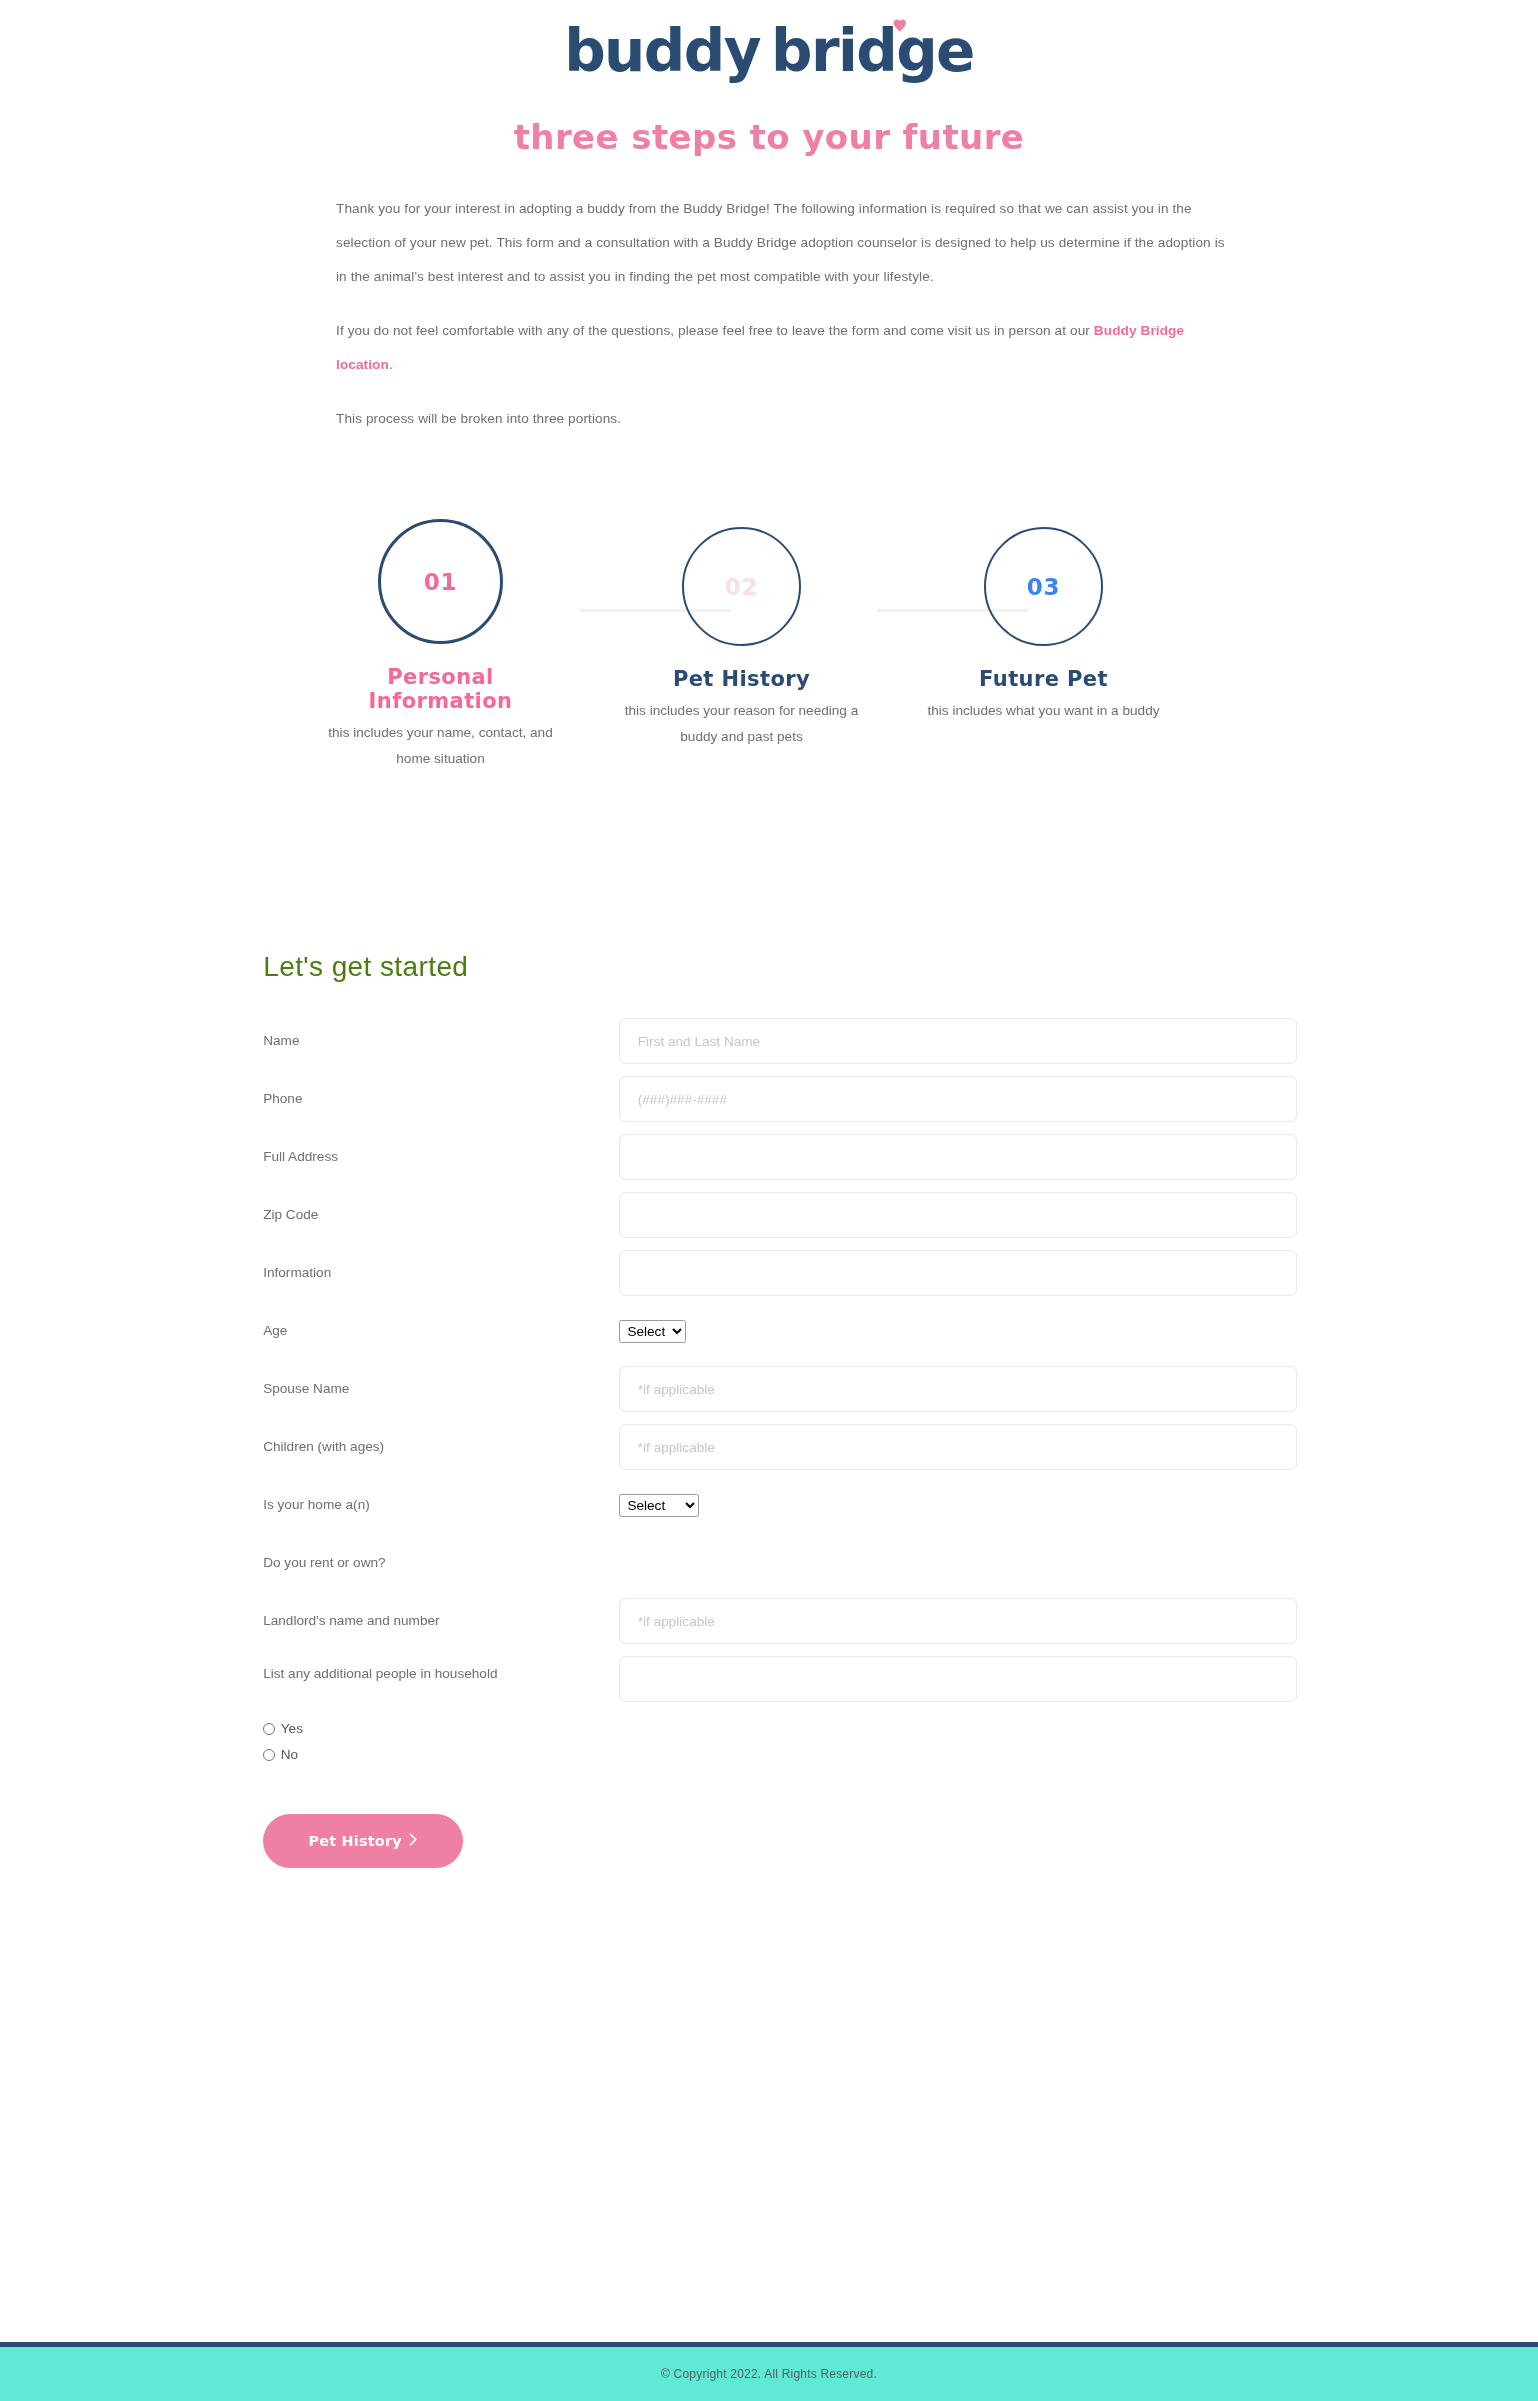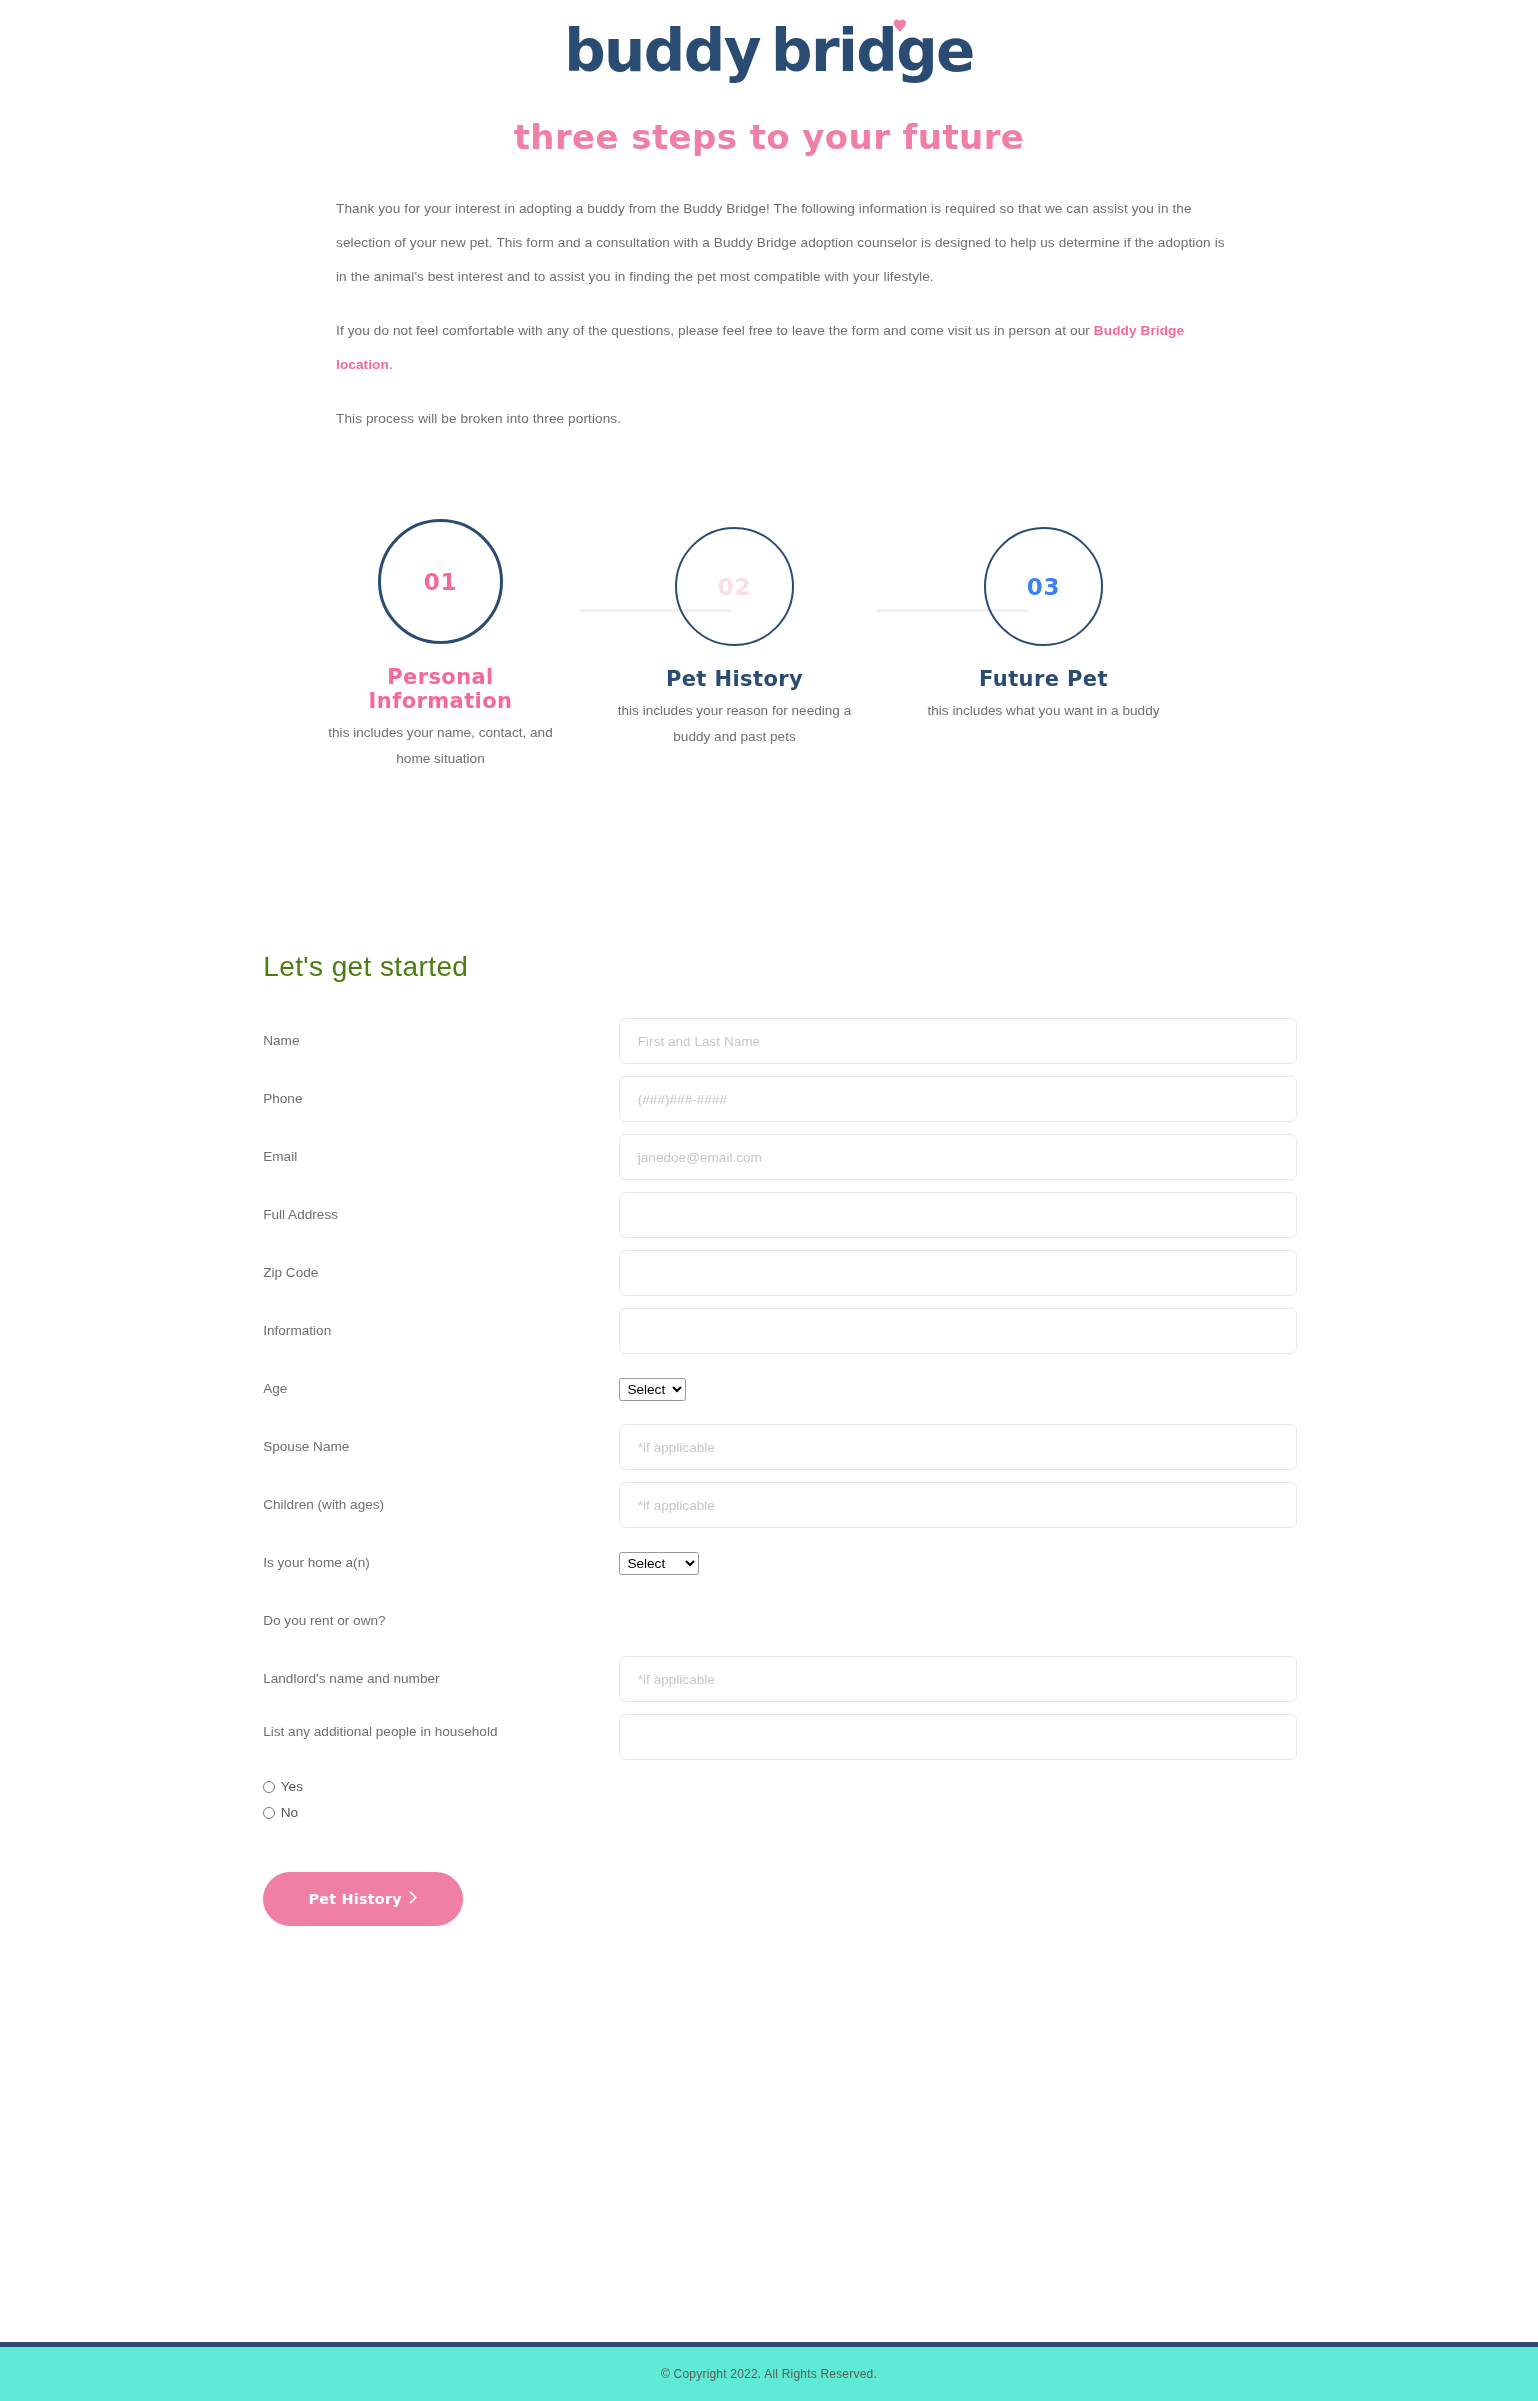--- a/index.html
+++ b/index.html
@@ -118,21 +118,21 @@
 
   
   #step1{left:0;width:256px;}
   #step1 .circle{width:125px;height:125px;border-width:3.2px;}
   #step1 .num{color:#f4689a;}
   #step1 .step-title{color:#f4689a;margin-top:21px;}
   #step1 .step-desc{width:240px;margin-left:auto;margin-right:auto;}
   #conn1{left:267px;width:151px;}
 
   
-  #step2{left:286px;width:272px;}
+  #step2{left:293px;width:272px;}
   #step2 .circle{width:119px;height:119px;border-width:2.4px;margin-top:8px;}
   #step2 .num{color:#fadee6;}
   #step2 .step-title{color:#2b4c72;margin-top:21px;}
   #step2 .step-desc{width:264px;margin-left:auto;margin-right:auto;}
   #conn2{left:564px;width:151px;}
 
   
   #step3{left:595px;width:272px;}
   #step3 .circle{width:119px;height:119px;border-width:2.4px;margin-top:8px;}
   #step3 .num{color:#3b82f6;}
@@ -308,26 +308,20 @@
       </div>
     </div>
 
     <div class="row">
       <div class="label">Phone</div>
       <div class="ctrl">
         <input class="txt" type="text" placeholder="(###)###-####" style="">
       </div>
     </div>
 
-    <div class="row">
-      <div class="label">Email</div>
-      <div class="ctrl">
-        <input class="txt" type="text" placeholder="janedoe@email.com" style="">
-      </div>
-    </div>
 
     <div class="row">
       <div class="label">Full Address</div>
       <div class="ctrl">
         <input class="txt" type="text" placeholder="" style="">
       </div>
     </div>
 
     <div class="row">
       <div class="label">Zip Code</div>

